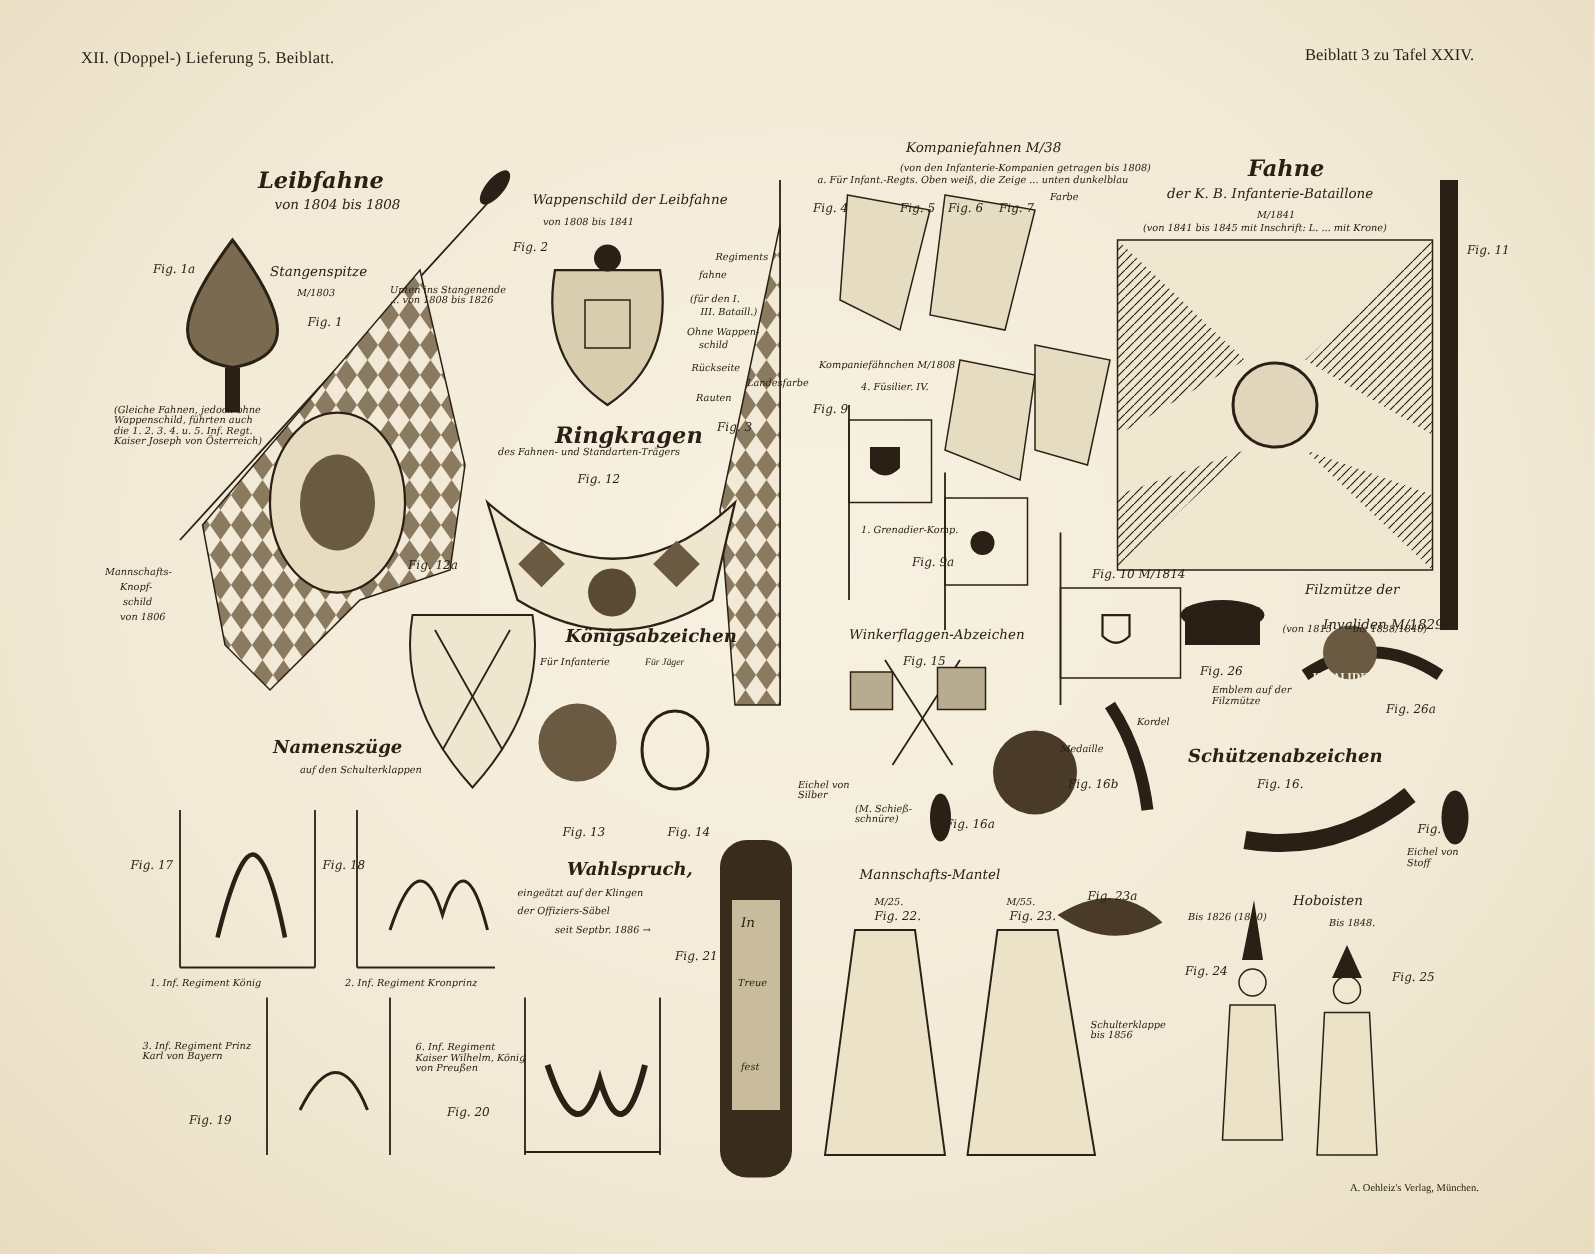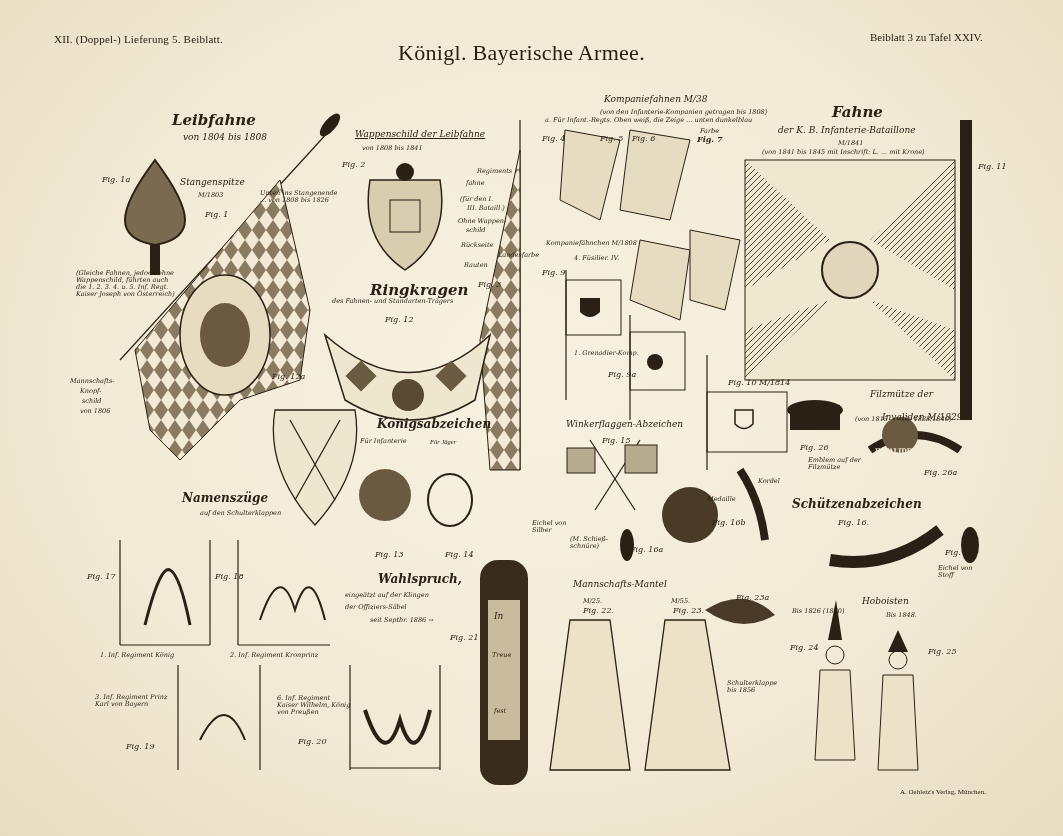--- a/index.html
+++ b/index.html
@@ -24,21 +24,20 @@
   .ink { stroke:#2a2015; fill:none; stroke-width:1.2; }
   .inkf { fill:#2a2015; }
   .hatch { fill:url(#diamond); stroke:#2a2015; stroke-width:1; }
 </style>
 </head>
 <body>
 
 <div class="plate">
 
   <div class="hdr-left">XII. (Doppel-) Lieferung 5. Beiblatt.</div>
-  <div class="hdr-title">Königl. Bayerische Armee.</div>
   <div class="hdr-right">Beiblatt 3 zu Tafel XXIV.</div>
 
   <svg class="art" width="1063" height="836">
     <defs>
       <pattern id="diamond" width="14" height="20" patternUnits="userSpaceOnUse">
         <rect width="14" height="20" fill="#f2ead6"></rect>
         <path d="M7 0 L14 10 L7 20 L0 10 Z" fill="#8a7a60"></path>
       </pattern>
       <pattern id="hatchp" width="6" height="6" patternUnits="userSpaceOnUse">
         <path d="M0 6 L6 0" stroke="#2a2015" stroke-width="0.8"></path>
@@ -174,21 +173,21 @@
   <div class="lbl big" style="left:172px;top:112px;">Leibfahne</div>
   <div class="lbl mid" style="left:183px;top:133px;">von 1804 bis 1808</div>
   <div class="fig" style="left:205px;top:210px;">Fig. 1</div>
 
   <div class="lbl mid" style="left:180px;top:178px;">Stangenspitze</div>
   <div class="lbl sm" style="left:198px;top:192px;">M/1803</div>
   <div class="fig" style="left:102px;top:175px;">Fig. 1a</div>
 
   <div class="lbl sm" style="left:76px;top:270px;width:100px;white-space:normal;">(Gleiche Fahnen, jedoch ohne Wappenschild, führten auch die 1. 2. 3. 4. u. 5. Inf. Regt. Kaiser Joseph von Österreich)</div>
 
-  <div class="lbl mid" style="left:355px;top:130px;text-decoration:underline;">Wappenschild der Leibfahne</div>
+  <div class="lbl mid" style="left:355px;top:130px;">Wappenschild der Leibfahne</div>
   <div class="lbl sm" style="left:362px;top:145px;">von 1808 bis 1841</div>
   <div class="fig" style="left:342px;top:160px;">Fig. 2</div>
   <div class="lbl sm" style="left:260px;top:190px;width:80px;white-space:normal;">Unten ins Stangenende ... von 1808 bis 1826</div>
 
   <div class="lbl sm" style="left:458px;top:168px;margin-left:19px;">Regiments</div>
   <div class="lbl sm" style="left:466px;top:180px;">fahne</div>
   <div class="lbl sm" style="left:460px;top:196px;">(für den I.</div>
   <div class="lbl sm" style="left:467px;top:205px;">III. Bataill.)</div>
   <div class="lbl sm" style="left:458px;top:218px;text-align:center;">Ohne Wappen-</div>
   <div class="lbl sm" style="left:466px;top:227px;">schild</div>
@@ -201,21 +200,21 @@
   <div class="lbl sm" style="left:332px;top:298px;">des Fahnen- und Standarten-Trägers</div>
   <div class="fig" style="left:385px;top:315px;">Fig. 12</div>
 
   <div class="lbl mid" style="left:604px;top:95px;">Kompaniefahnen M/38</div>
   <div class="lbl sm" style="left:600px;top:109px;">(von den Infanterie-Kompanien getragen bis 1808)</div>
   <div class="lbl sm" style="left:545px;top:117px;">a. Für Infant.-Regts. Oben weiß, die Zeige ... unten dunkelblau</div>
   <div class="lbl sm" style="left:700px;top:128px;">Farbe</div>
   <div class="fig" style="left:542px;top:134px;">Fig. 4</div>
   <div class="fig" style="left:600px;top:134px;">Fig. 5</div>
   <div class="fig" style="left:632px;top:134px;">Fig. 6</div>
-  <div class="fig" style="left:697px;top:134px;font-weight:bold;">Fig. 7</div>
+  <div class="fig" style="left:666px;top:134px;">Fig. 7</div>
 
   <div class="lbl big" style="left:832px;top:104px;">Fahne</div>
   <div class="lbl mid" style="left:778px;top:126px;">der K. B. Infanterie-Bataillone</div>
   <div class="lbl sm" style="left:838px;top:140px;">M/1841</div>
   <div class="lbl sm" style="left:762px;top:149px;">(von 1841 bis 1845 mit Inschrift: L. ... mit Krone)</div>
   <div class="fig" style="left:978px;top:162px;">Fig. 11</div>
 
   <div class="lbl sm" style="left:546px;top:240px;">Kompaniefähnchen M/1808</div>
   <div class="lbl sm" style="left:574px;top:255px;">4. Füsilier. IV.</div>
   <div class="lbl sm" style="left:574px;top:350px;">1. Grenadier-Komp.</div>
@@ -279,21 +278,21 @@
   <div class="fig" style="left:450px;top:633px;">Fig. 21</div>
   <div class="lbl mid" style="left:494px;top:612px;color:#2a2015;">In</div>
   <div class="lbl sm" style="left:492px;top:652px;color:#2a2015;">Treue</div>
   <div class="lbl sm" style="left:494px;top:708px;color:#2a2015;">fest</div>
 
   <div class="lbl mid" style="left:573px;top:580px;">Mannschafts-Mantel</div>
   <div class="lbl sm" style="left:583px;top:598px;">M/25.</div>
   <div class="fig" style="left:583px;top:606px;">Fig. 22.</div>
   <div class="lbl sm" style="left:671px;top:598px;">M/55.</div>
   <div class="fig" style="left:673px;top:606px;">Fig. 23.</div>
-  <div class="fig" style="left:725px;top:593px;margin-left:11px;">Fig. 23a</div>
+  <div class="fig" style="left:725px;top:593px;">Fig. 23a</div>
   <div class="lbl sm" style="left:727px;top:680px;width:50px;white-space:normal;">Schulterklappe bis 1856</div>
 
   <div class="lbl mid" style="left:862px;top:597px;">Hoboisten</div>
   <div class="lbl sm" style="left:886px;top:612px;">Bis 1848.</div>
   <div class="lbl sm" style="left:792px;top:608px;">Bis 1826 (1830)</div>
   <div class="fig" style="left:790px;top:643px;">Fig. 24</div>
   <div class="fig" style="left:928px;top:647px;">Fig. 25</div>
 
   <div class="footer">A. Oehleiz's Verlag, München.</div>
 </div>

